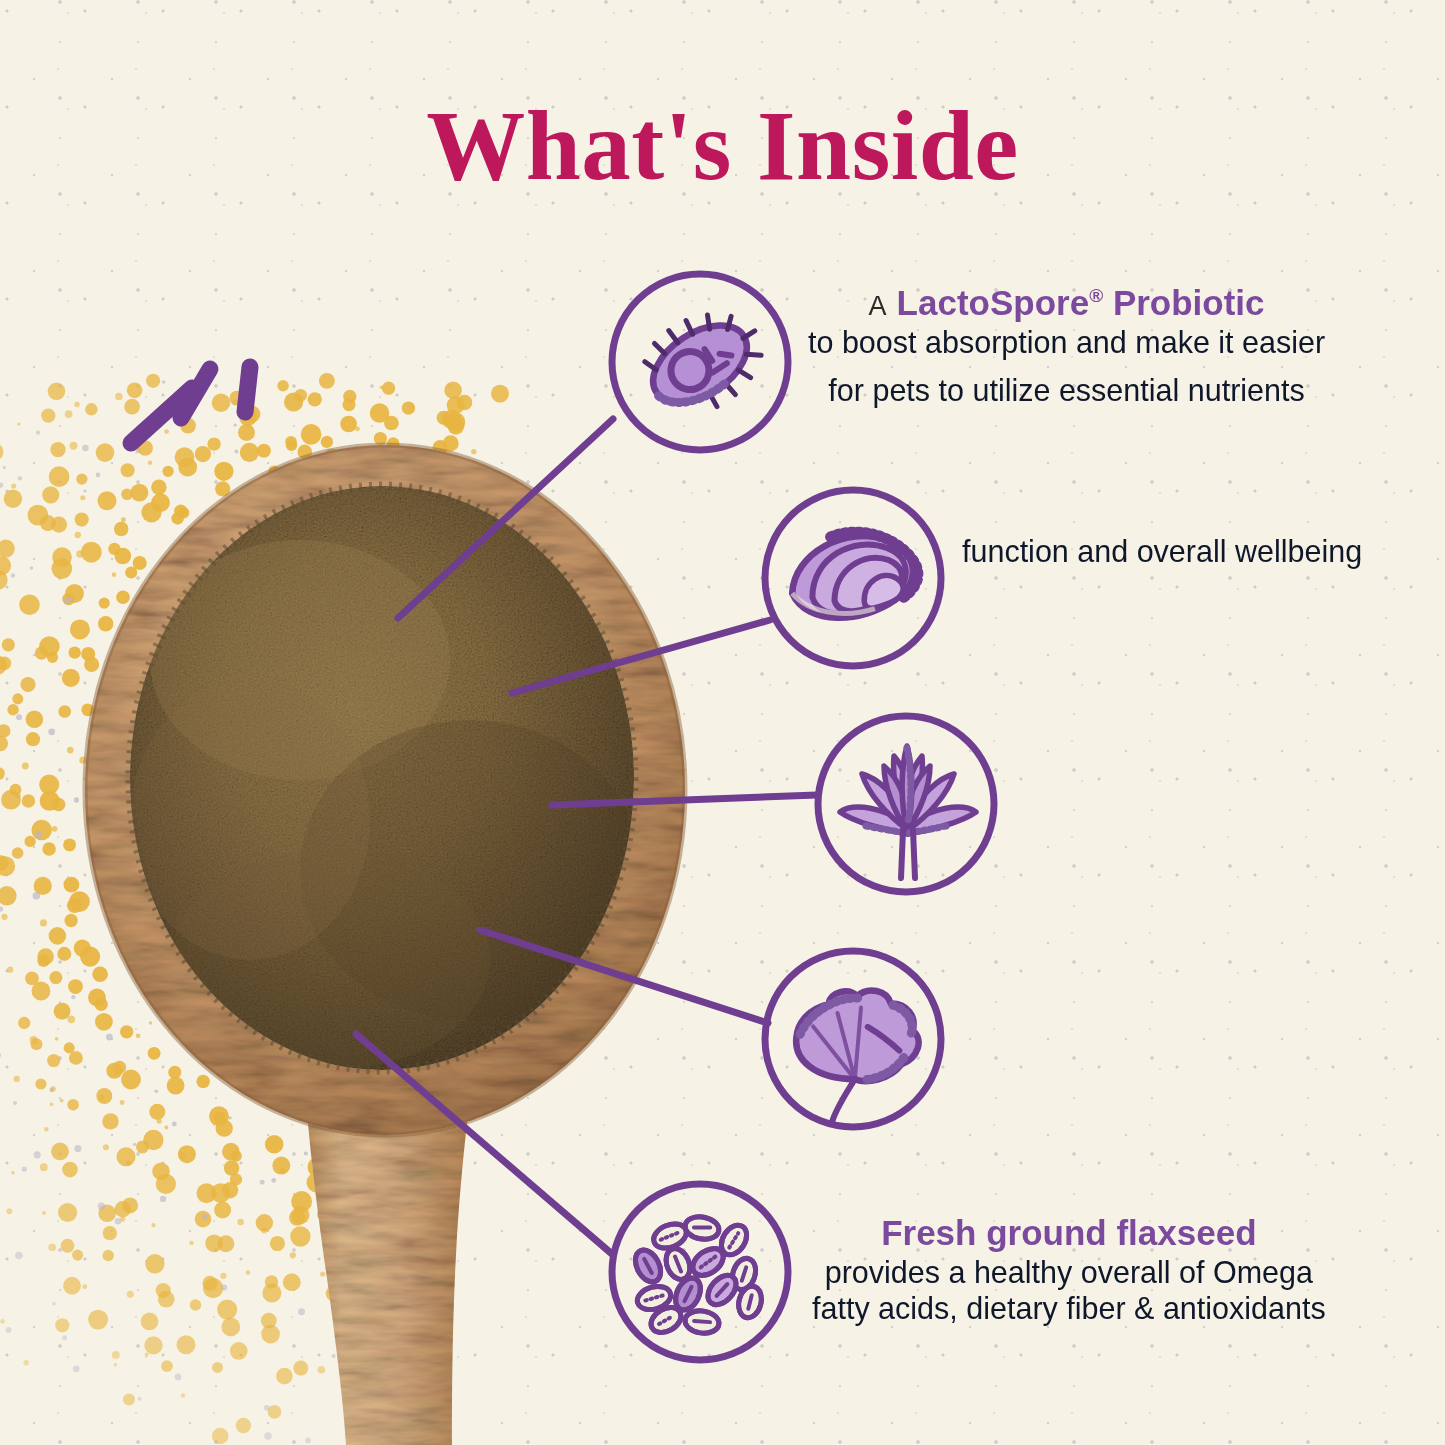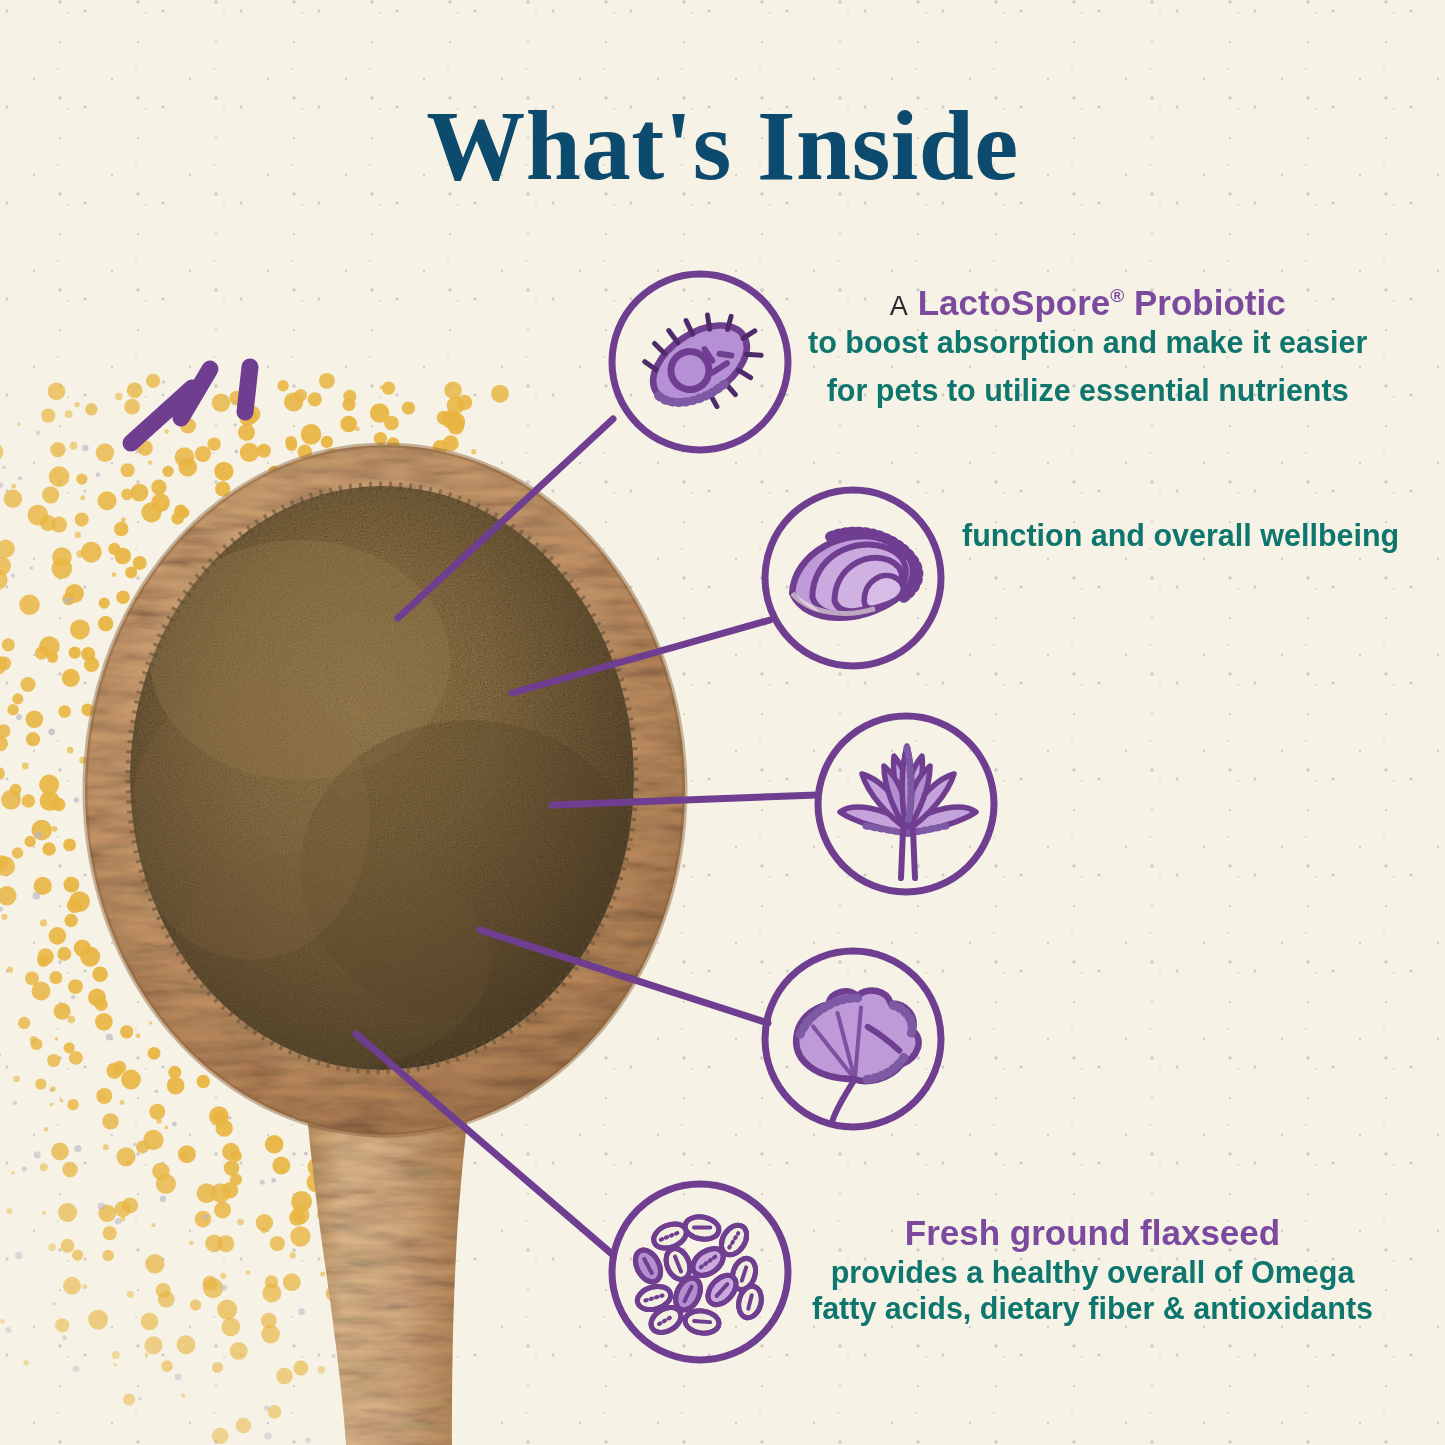--- a/index.html
+++ b/index.html
@@ -42,21 +42,21 @@
   
   .title {
     position: absolute;
     left: 0;
     top: 96px;
     width: 1445px;
     text-align: center;
     font-family: "Liberation Serif", "DejaVu Serif", serif;
     font-size: 99px;
     font-weight: 700;
-    color: #0c4a6e;
+    color: #be185d;
     letter-spacing: 0.5px;
     line-height: 1;
   }
 
   
   .callout-text { position: absolute; text-align: center; }
   .callout-head {
     font-size: 35px;
     font-weight: 700;
     color: #7B4A9E;
@@ -65,22 +65,22 @@
   }
   .callout-head .lead-a {
     color: #2b2b2b;
     font-size: 27px;
     font-weight: 500;
     letter-spacing: .3px;
   }
   .callout-head sup { font-size: 19px; vertical-align: super; }
   .callout-body {
     font-size: 30.5px;
-    font-weight: 700;
-    color: #0f766e;
+    font-weight: 400;
+    color: #0f172a;
     line-height: 1.17;
     margin-top: 3px;
     white-space: nowrap;
   }
 
   
   .icon-circle { position: absolute; }
 </style>
 </head>
 <body>
@@ -618,21 +618,21 @@
       <path d="M -62 -6 C -48 -44, 10 -54, 44 -28 C 70 -8, 66 22, 34 32 C -4 44, -58 30, -62 -6 Z" fill="none" stroke="#6F3E91" stroke-width="6.5"></path>
       <path d="M -44 4 C -32 -34, 14 -42, 42 -20 C 62 -4, 56 20, 30 28 C -2 38, -44 30, -44 4 Z" fill="#C9A9DE" stroke="#6F3E91" stroke-width="6"></path>
       <path d="M -24 14 C -14 -16, 20 -24, 40 -8 C 54 4, 50 22, 28 28 C 2 34, -24 32, -24 14 Z" fill="#CFB1E2" stroke="#6F3E91" stroke-width="6"></path>
       <path d="M 4 24 C 10 4, 32 0, 42 12 C 50 22, 44 32, 28 33 C 12 34, 2 34, 4 24 Z" fill="#D7BCE8" stroke="#6F3E91" stroke-width="5.5"></path>
       <path d="M -8 -48 C 22 -50, 52 -30, 62 -4 C 70 16, 58 28, 40 33" fill="none" stroke="#6F3E91" stroke-width="11" stroke-dasharray="2 5" stroke-linecap="round"></path>
       <path d="M -62 -6 C -52 18, -20 34, 12 34" fill="none" stroke="#F3EFE0" stroke-width="5" opacity=".6"></path>
     </g>
   </svg>
 
   <div class="callout-text" style="left:962px; top:518px;">
-    <div class="callout-body" style="margin-top:0">function and overall wellbeing</div>
+    <div class="callout-body" style="margin-top:16px">function and overall wellbeing</div>
   </div>
 
   <svg class="icon-circle" style="left:810px; top:708px;" width="192" height="192" viewBox="0 0 192 192">
     <circle cx="96" cy="96" r="88" fill="none" stroke="#6F3E91" stroke-width="7"></circle>
     <g transform="translate(96,92)">
 
       <g fill="#C4A3DC" stroke="#6F3E91" stroke-width="5.5" stroke-linejoin="round">
         <path d="M 2 34 C -22 30, -52 22, -66 12 C -52 2, -22 8, 2 24 Z"></path>
         <path d="M 2 34 C 26 30, 56 22, 70 12 C 56 2, 26 8, 2 24 Z"></path>
         <path d="M 2 30 C -18 16, -38 -6, -44 -26 C -28 -22, -10 -4, 2 18 Z"></path>

